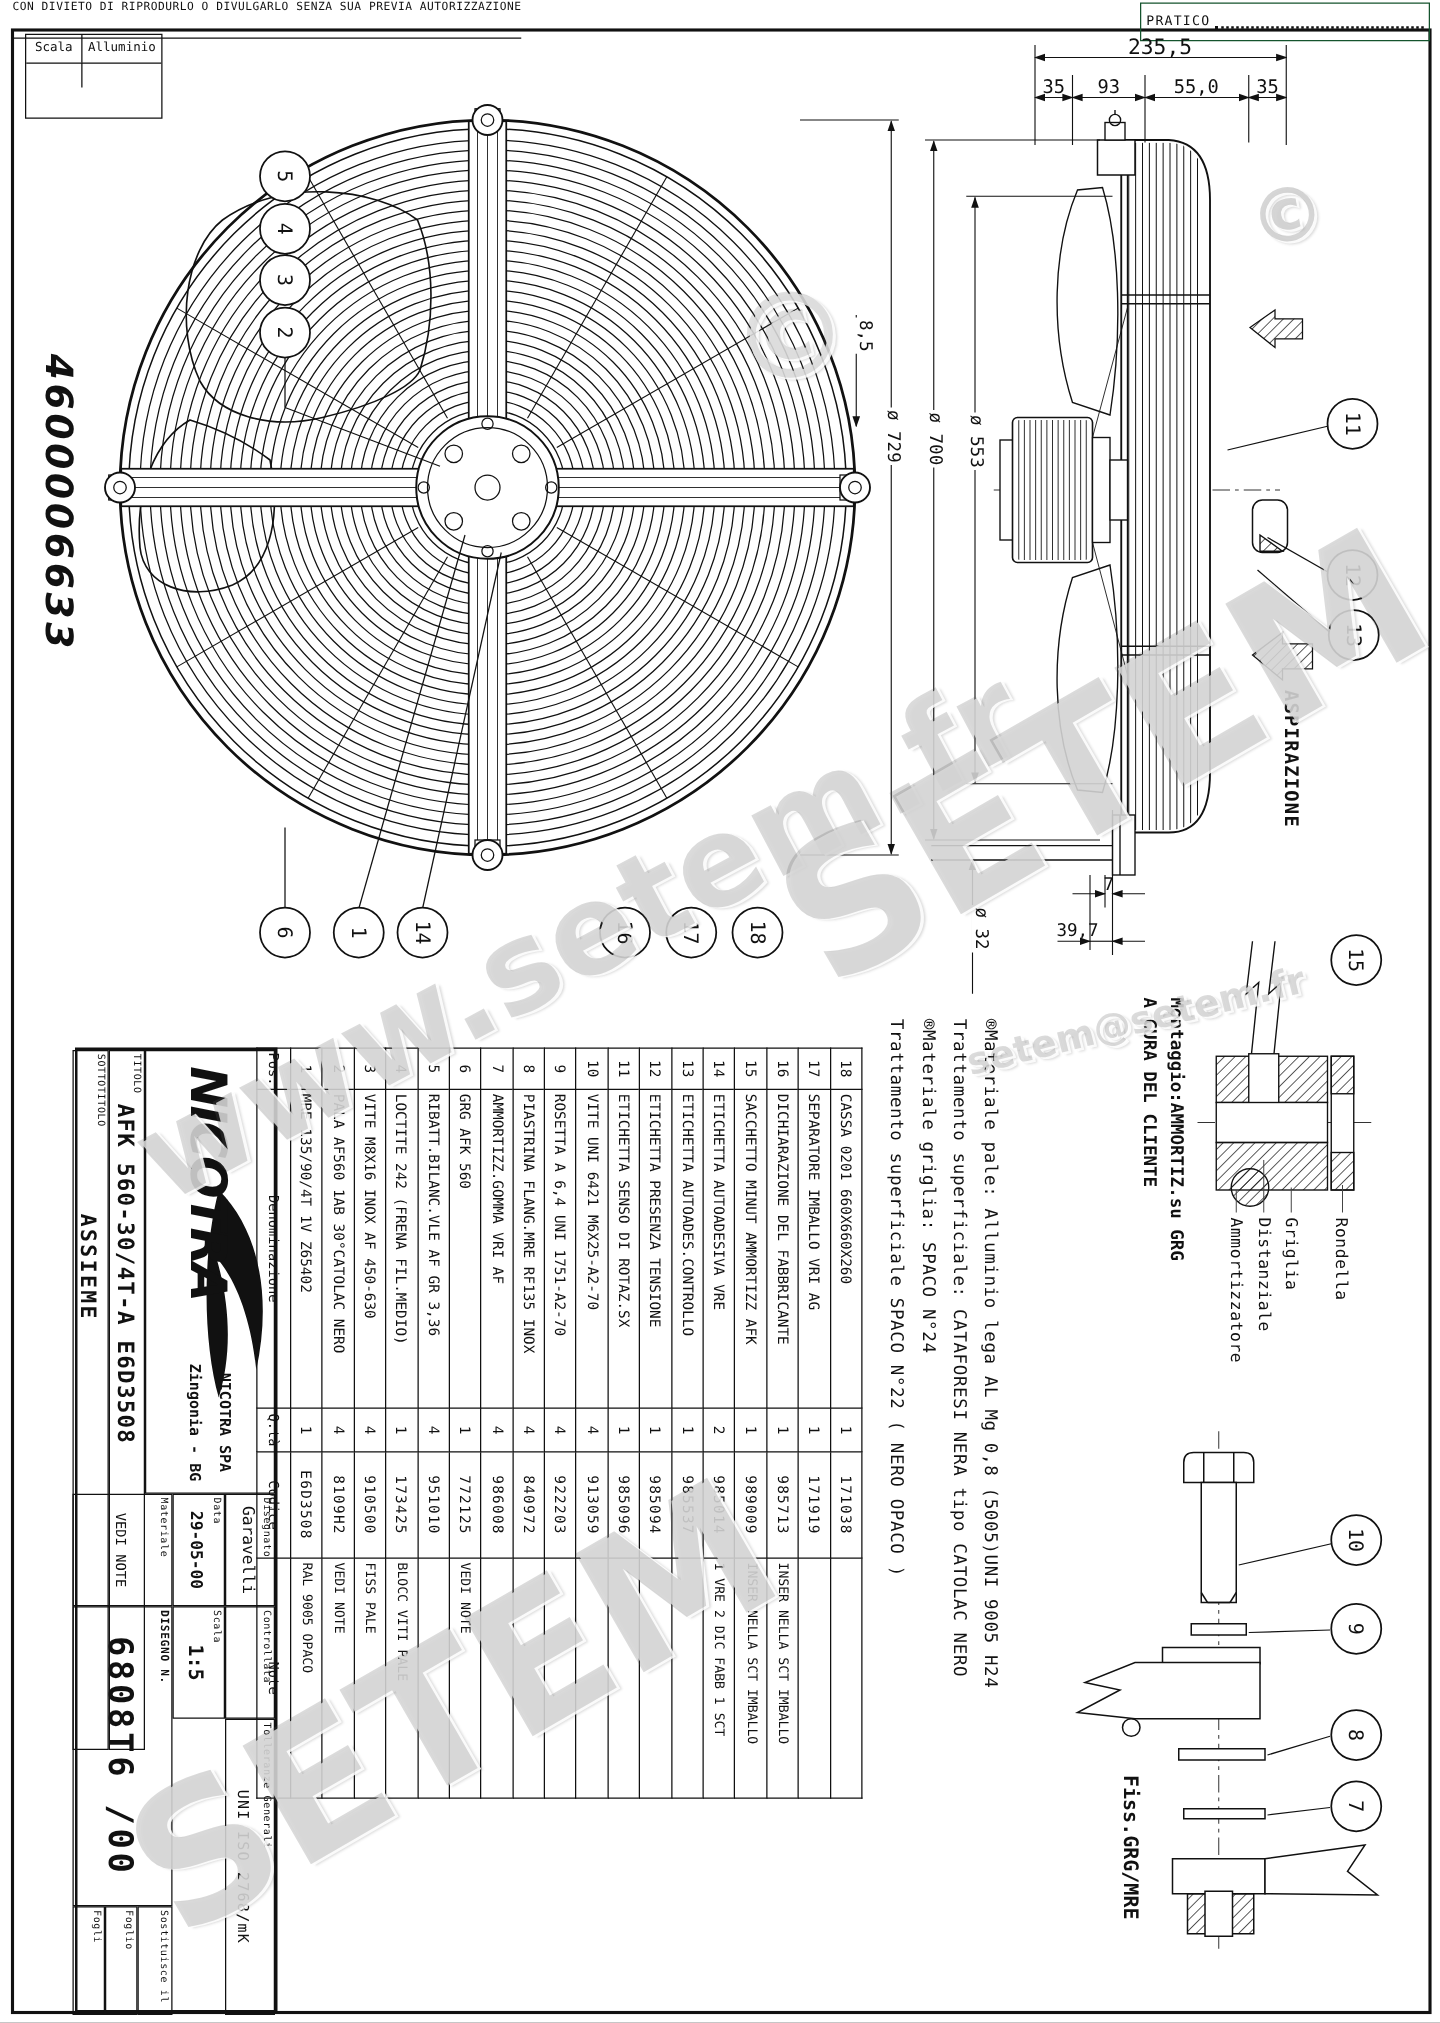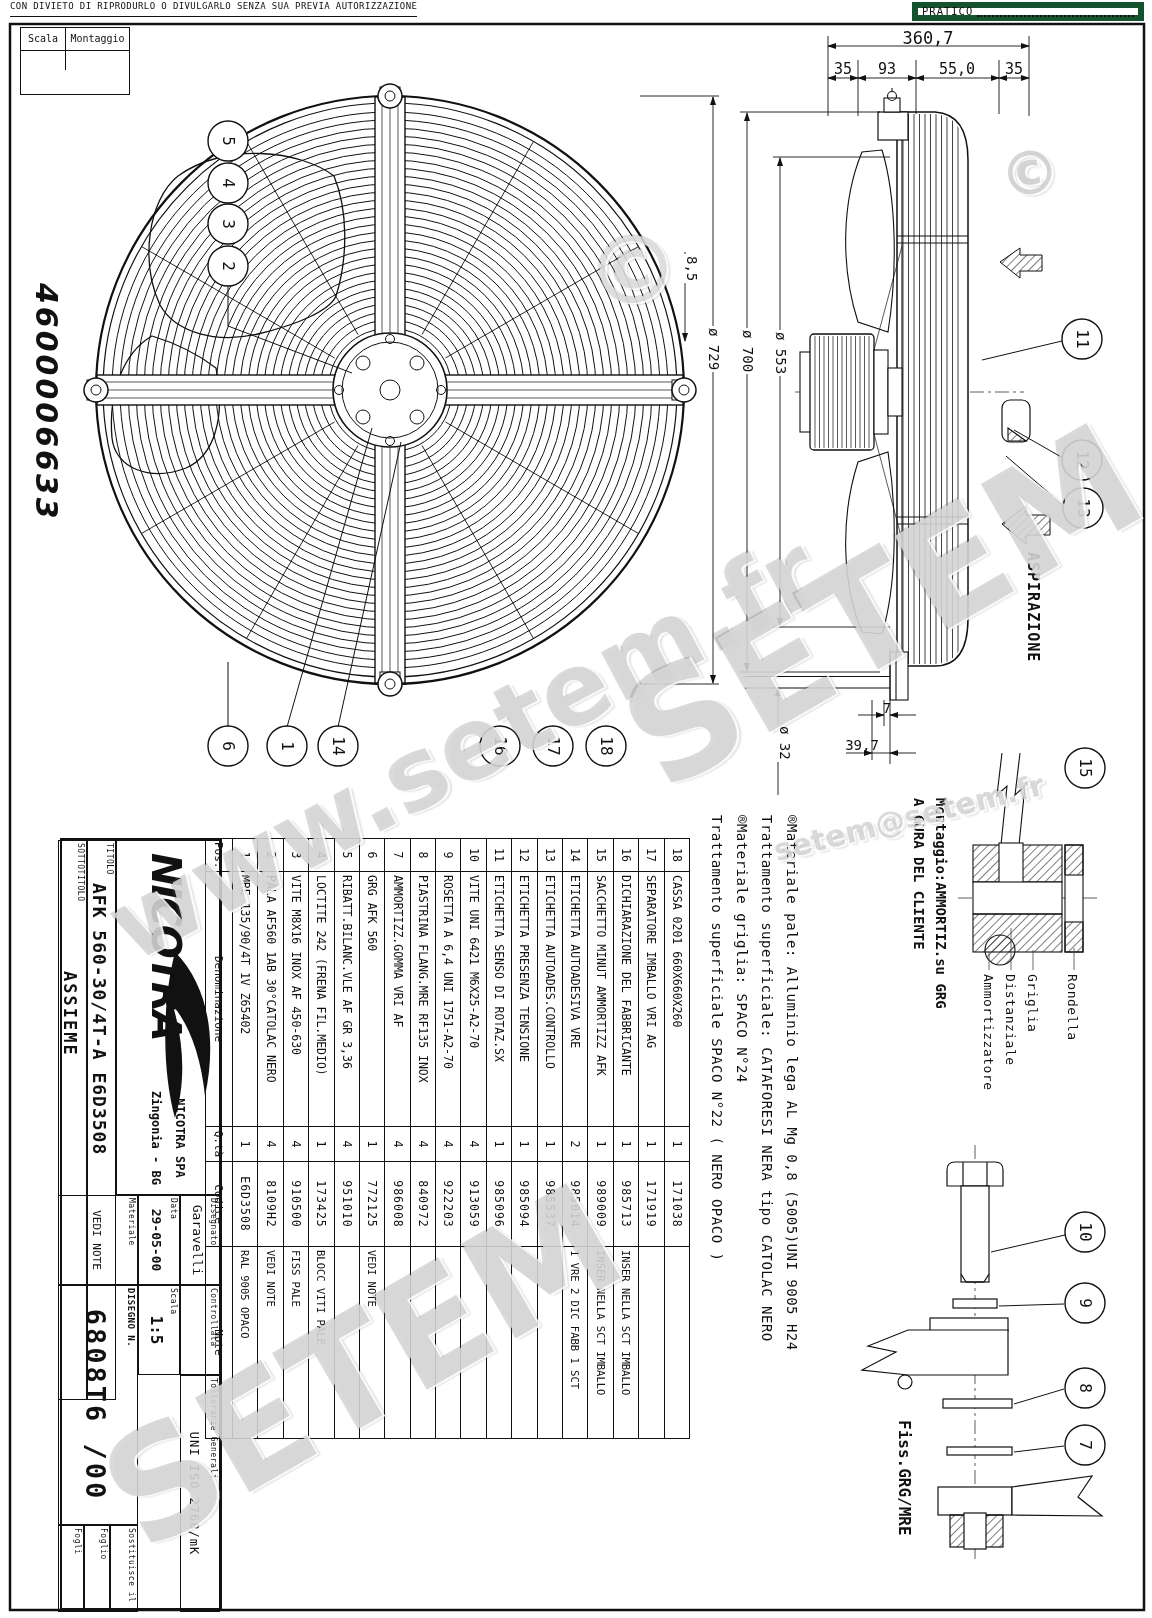--- a/index.html
+++ b/index.html
@@ -22,22 +22,22 @@
   #bom-table .c{text-align:center;}
   #bom-table .code{text-align:center;letter-spacing:1px;}
   #bom-table .note{font-size:10.5px;}
   #bom-table .bom-head td{height:26px;text-align:center;font-size:11px;}
   
   #tb{border:2px solid #111;box-sizing:border-box;background:#fff0;}
   .cell{position:absolute;border:1px solid #111;box-sizing:border-box;}
   .cl{position:absolute;top:1px;left:2px;font-size:8px;letter-spacing:.5px;}
   .cv{position:absolute;left:0;right:0;text-align:center;}
   
-  #disclaimer{left:10px;top:2px;font-size:9px;letter-spacing:.4px;border-bottom:1px solid #111;padding-bottom:5px;}
-  #pratico-box{left:912px;top:2px;width:232px;height:19px;border:6px solid #14532d;display:flex;align-items:center;padding:0 4px;box-sizing:border-box;}
+  #disclaimer{left:10px;top:2px;font-size:9px;letter-spacing:.4px;border-bottom:1px solid #111;padding-bottom:19px;}
+  #pratico-box{left:912px;top:2px;width:232px;height:31px;border:1px solid #14532d;display:flex;align-items:center;padding:0 4px;box-sizing:border-box;}
   #pratico-box .dots{flex:1;border-bottom:2px dotted #111;height:9px;margin-left:4px;}
   #rev-table{left:20px;top:27px;width:110px;height:68px;border:1.5px solid #111;box-sizing:border-box;}
   #rev-table .hd{display:flex;border-bottom:1.5px solid #111;height:22px;}
   #rev-table .hd div{font-size:10px;display:flex;align-items:center;justify-content:center;}
   #rev-table .hd .a{width:44px;border-right:1.5px solid #111;}
   #rev-table .hd .b{flex:1;}
   #rev-table .vl{position:absolute;left:44px;top:22px;width:0;height:20px;border-left:1.5px solid #111;}
   #serial{font:italic 900 30px "DejaVu Sans",sans-serif;letter-spacing:3px;}
   
   .wm{position:absolute;z-index:6;pointer-events:none;color:rgba(90,90,90,.22);
@@ -392,27 +392,27 @@
   </svg>
 
   <div class="ov" id="disclaimer">CON DIVIETO DI RIPRODURLO O DIVULGARLO SENZA SUA PREVIA AUTORIZZAZIONE</div>
   <div class="ov" id="pratico-box">
     <span style="font-size:10.5px;letter-spacing:1px;">PRATICO</span>
     <span class="dots"></span>
   </div>
   <div class="ov" id="rev-table">
     <div class="hd">
       <div class="a">Scala</div>
-      <div class="b">Montaggio</div>
+      <div class="b">Alluminio</div>
     </div>
     <div class="vl"></div>
   </div>
   <div class="vtext" id="serial" style="left:64px;top:283px;">4600006633</div>
 
-  <div class="ov dimh" style="left:928px;top:28px;font-size:17px;">360,7</div>
+  <div class="ov dimh" style="left:928px;top:28px;font-size:17px;">235,5</div>
   <div id="seg-labels">
       <div class="ov dimh" style="left: 843px; top: 60px; font-size: 15px;">35</div>
       <div class="ov dimh" style="left: 887px; top: 60px; font-size: 15px;">93</div>
       <div class="ov dimh" style="left: 957px; top: 60px; font-size: 15px;">55,0</div>
       <div class="ov dimh" style="left: 1014px; top: 60px; font-size: 15px;">35</div>
     </div>
   <div class="vtext dimv" style="left:722px;top:326px;">ø 729</div>
   <div class="vtext dimv" style="left:756px;top:328px;">ø 700</div>
   <div class="vtext dimv" style="left:789px;top:330px;">ø 553</div>
   <div class="vtext dimv" style="left:700px;top:254px;">8,5</div>

